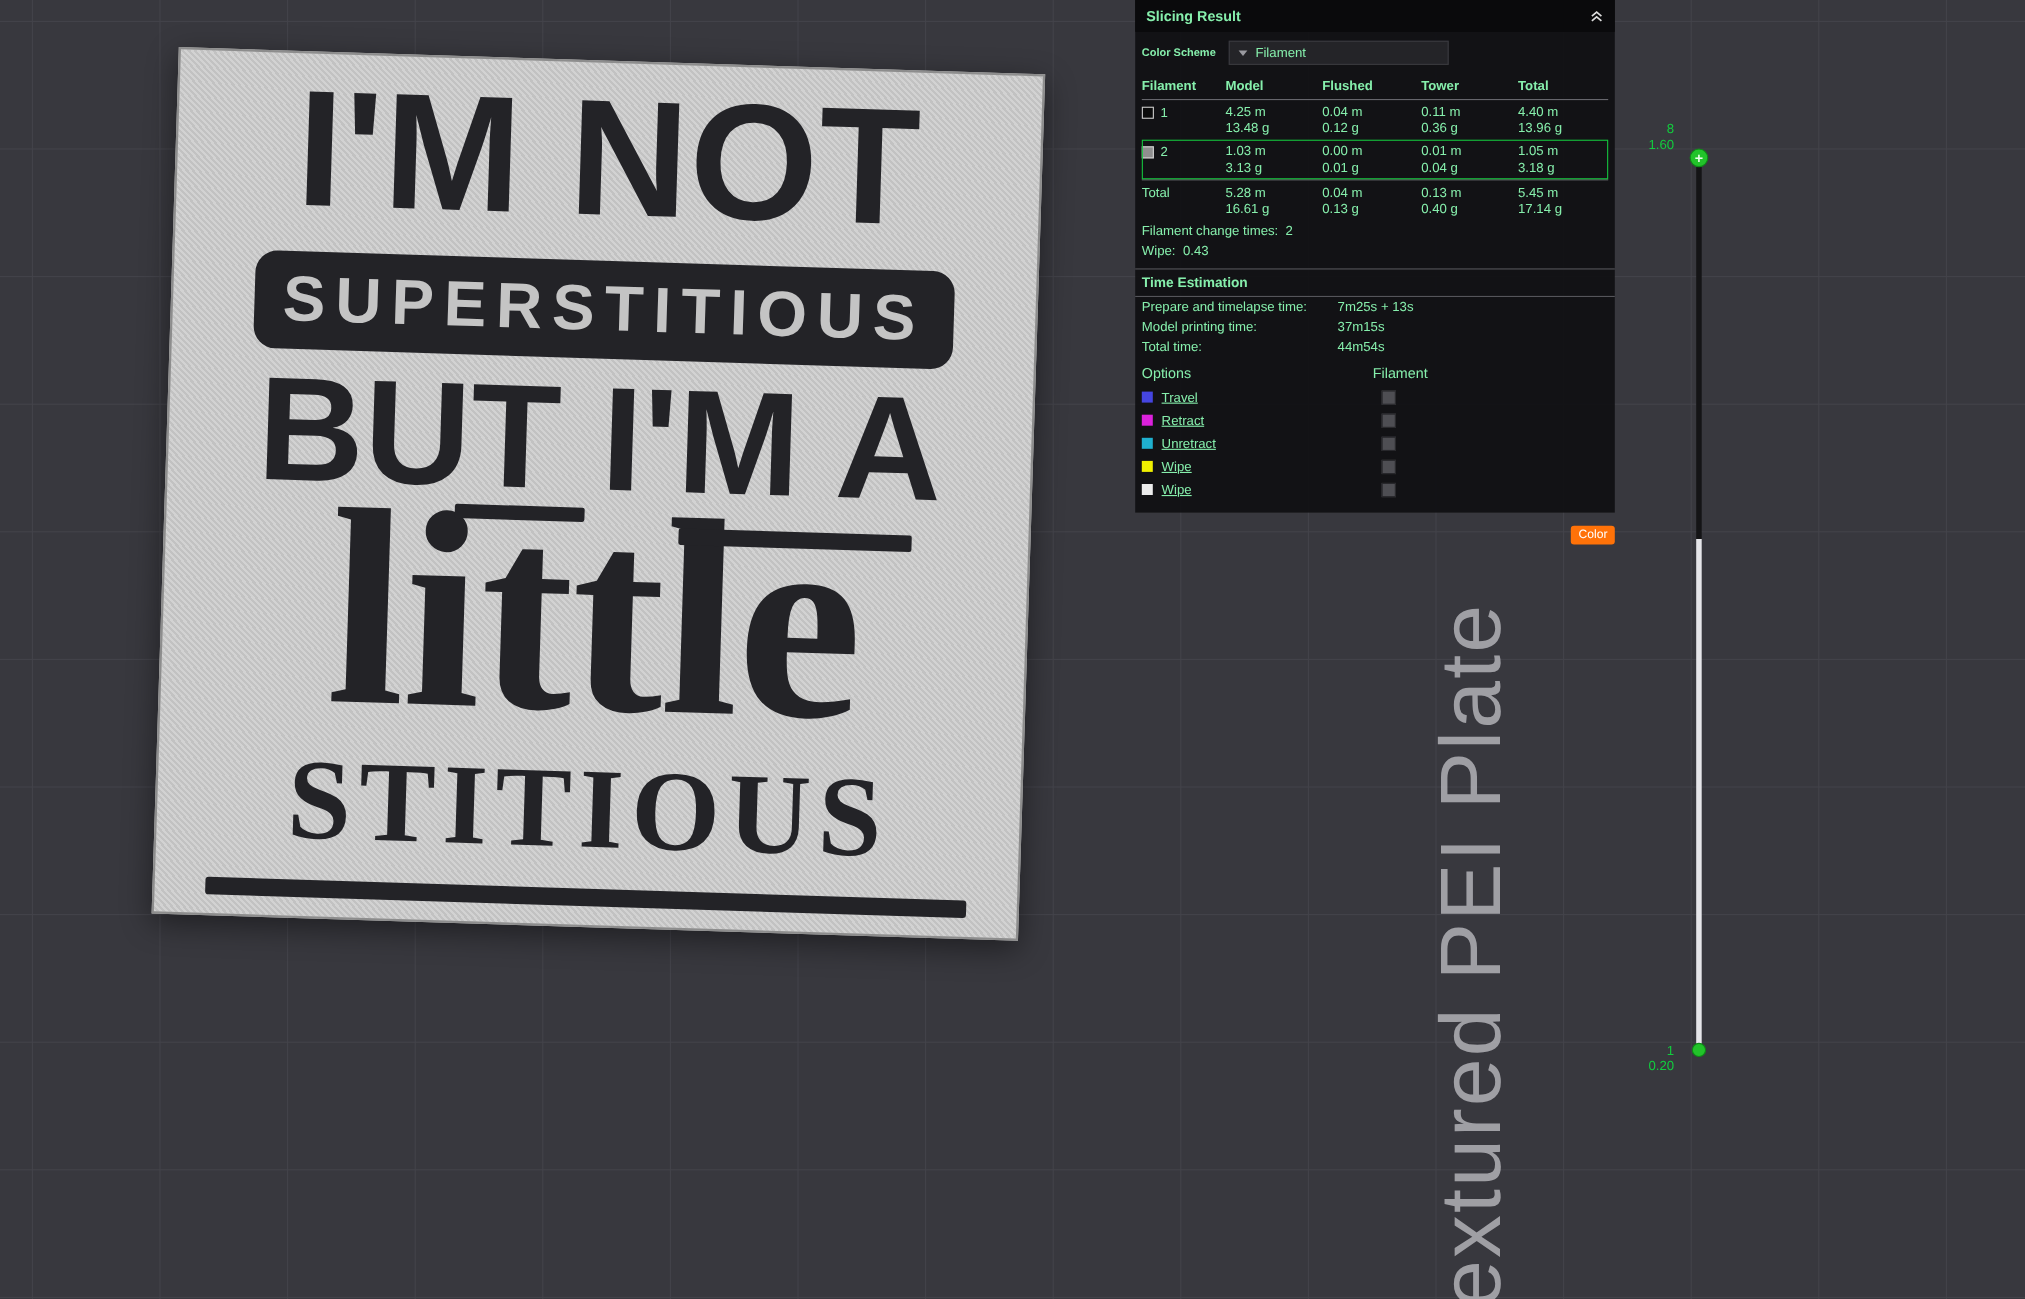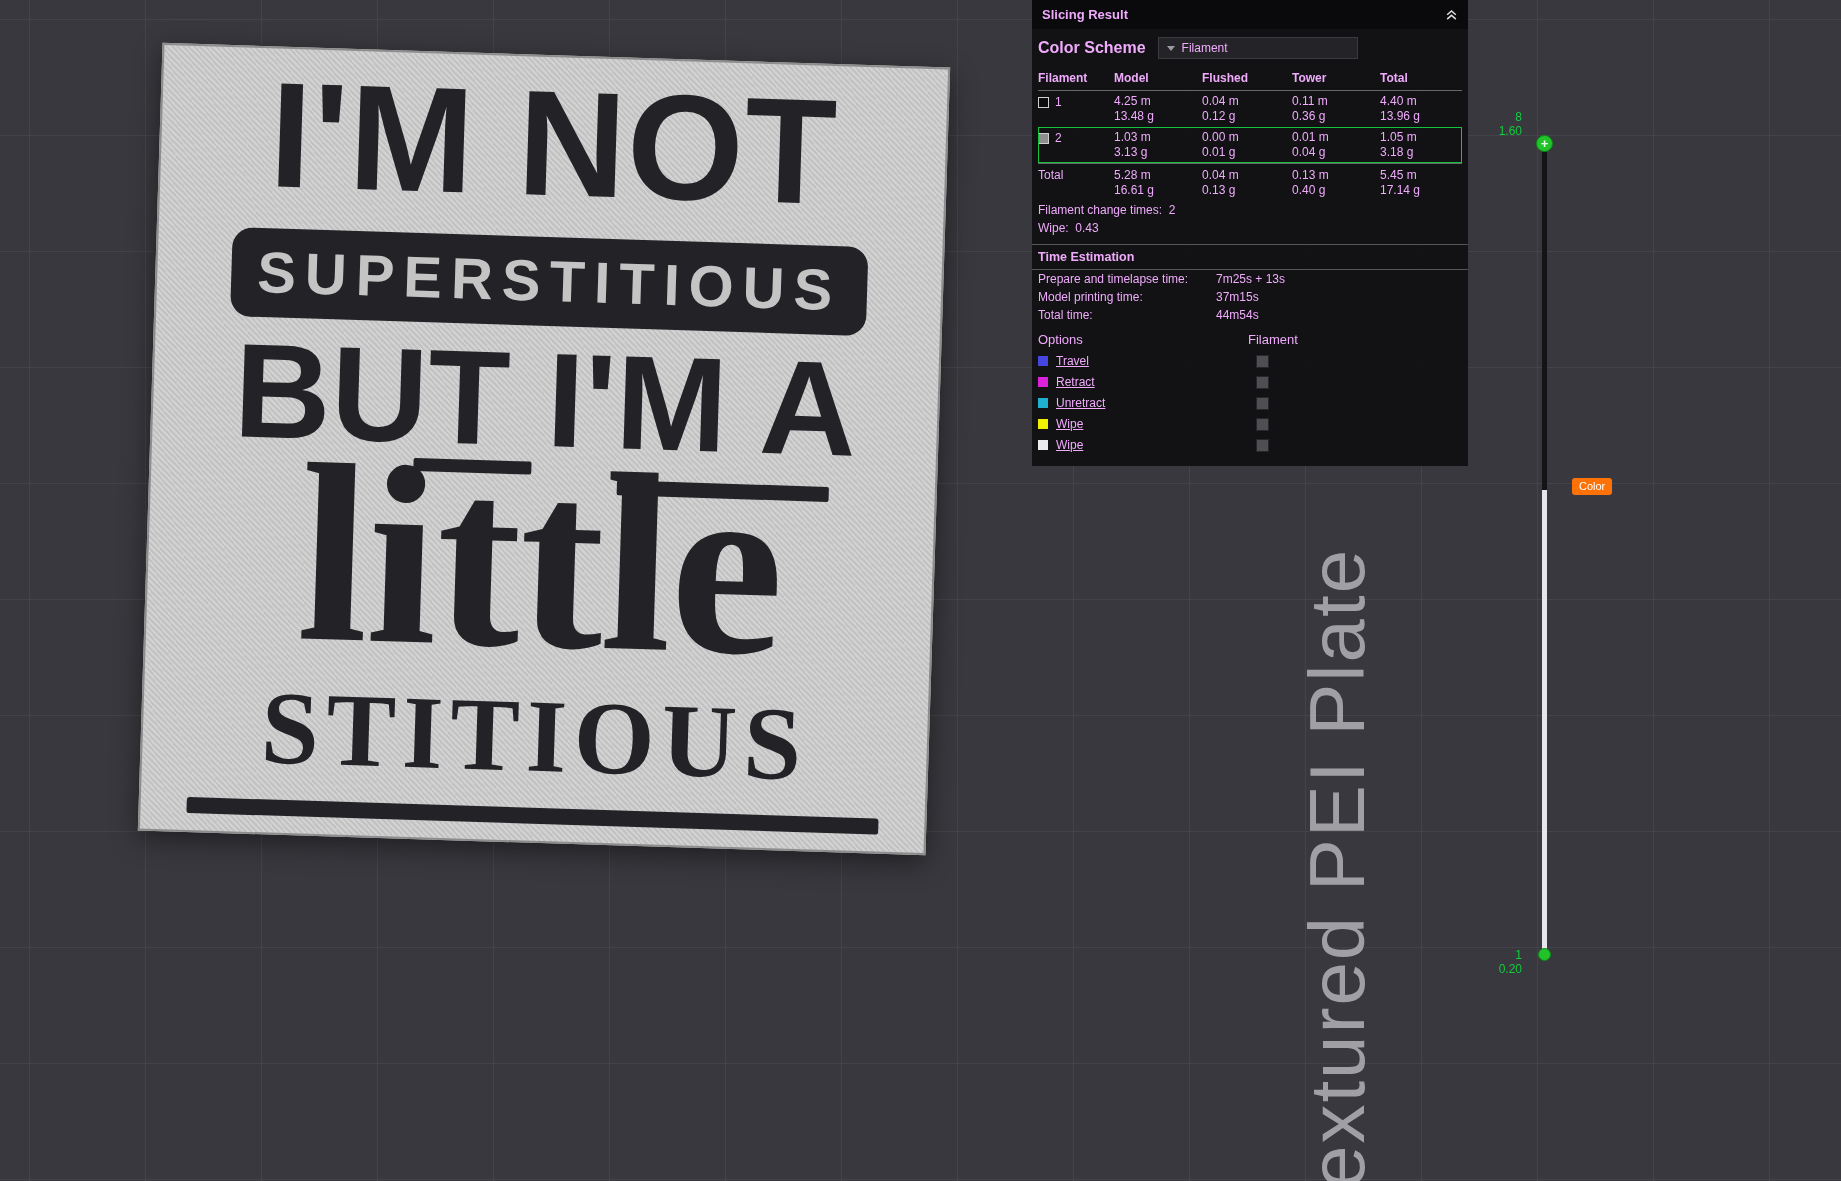--- a/index.html
+++ b/index.html
@@ -70,30 +70,30 @@
   .plate-label {
     position:absolute; left:1292px; top:1230px;
     transform:rotate(-90deg); transform-origin:0 0;
     font-size:78px; letter-spacing:2px; white-space:nowrap;
     color:rgba(188,188,194,0.78);
   }
 
   
   .panel {
     position:absolute; left:1032px; top:0; width:436px;
-    background:rgba(16,16,19,0.94); color:#f0abfc; font-size:12px;
+    background:rgba(16,16,19,0.94); color:#86efac; font-size:12px;
     z-index:5; padding-bottom:10px;
   }
   .panel-header {
     display:flex; justify-content:space-between; align-items:center;
     background:#0a0a0c; padding:7px 10px; font-weight:bold; font-size:13px;
   }
   .collapse-btn { cursor:pointer; display:flex; align-items:center; }
   .scheme-row { display:flex; align-items:center; gap:12px; padding:8px 6px 6px; }
-  .scheme-label { font-weight:bold; font-size:16px; }
+  .scheme-label { font-weight:bold; font-size:10px; }
   .dropdown {
     display:flex; align-items:center; gap:7px; background:#242428;
     border:1px solid #3a3a3f; width:200px; height:22px; padding:0 8px;
   }
   .chev-down {
     width:0; height:0; border-left:4px solid transparent; border-right:4px solid transparent;
     border-top:5px solid #9a9aa0; margin-top:1px;
   }
   .table { margin:3px 6px 0; }
   .t-grid { display:grid; grid-template-columns:76px 88px 90px 88px 1fr; }
@@ -125,21 +125,21 @@
     display:flex; align-items:center; justify-content:center; line-height:1; cursor:grab; z-index:6;
   }
   .handle-bottom {
     position:absolute; left:1538px; top:948px; width:13px; height:13px; border-radius:50%;
     background:#22c32a; border:1px solid #0d8a16; cursor:grab; z-index:6;
   }
   .slider-label { position:absolute; width:60px; text-align:right; color:#12cc3e; font-size:12px; line-height:14px; }
   .slider-label-top { left:1462px; top:110px; }
   .slider-label-bottom { left:1462px; top:948px; }
   .color-chip {
-    position:absolute; left:1572px; top:478px; background:#ff7208; color:#fff;
+    position:absolute; left:1428px; top:478px; background:#ff7208; color:#fff;
     font-size:11px; padding:2px 7px 3px; border-radius:3px; z-index:6; cursor:pointer;
   }
 </style>
 </head>
 <body>
 
 <div class="canvas">
 
   <div class="plate">
     <div class="m-line1">I'M NOT</div>

